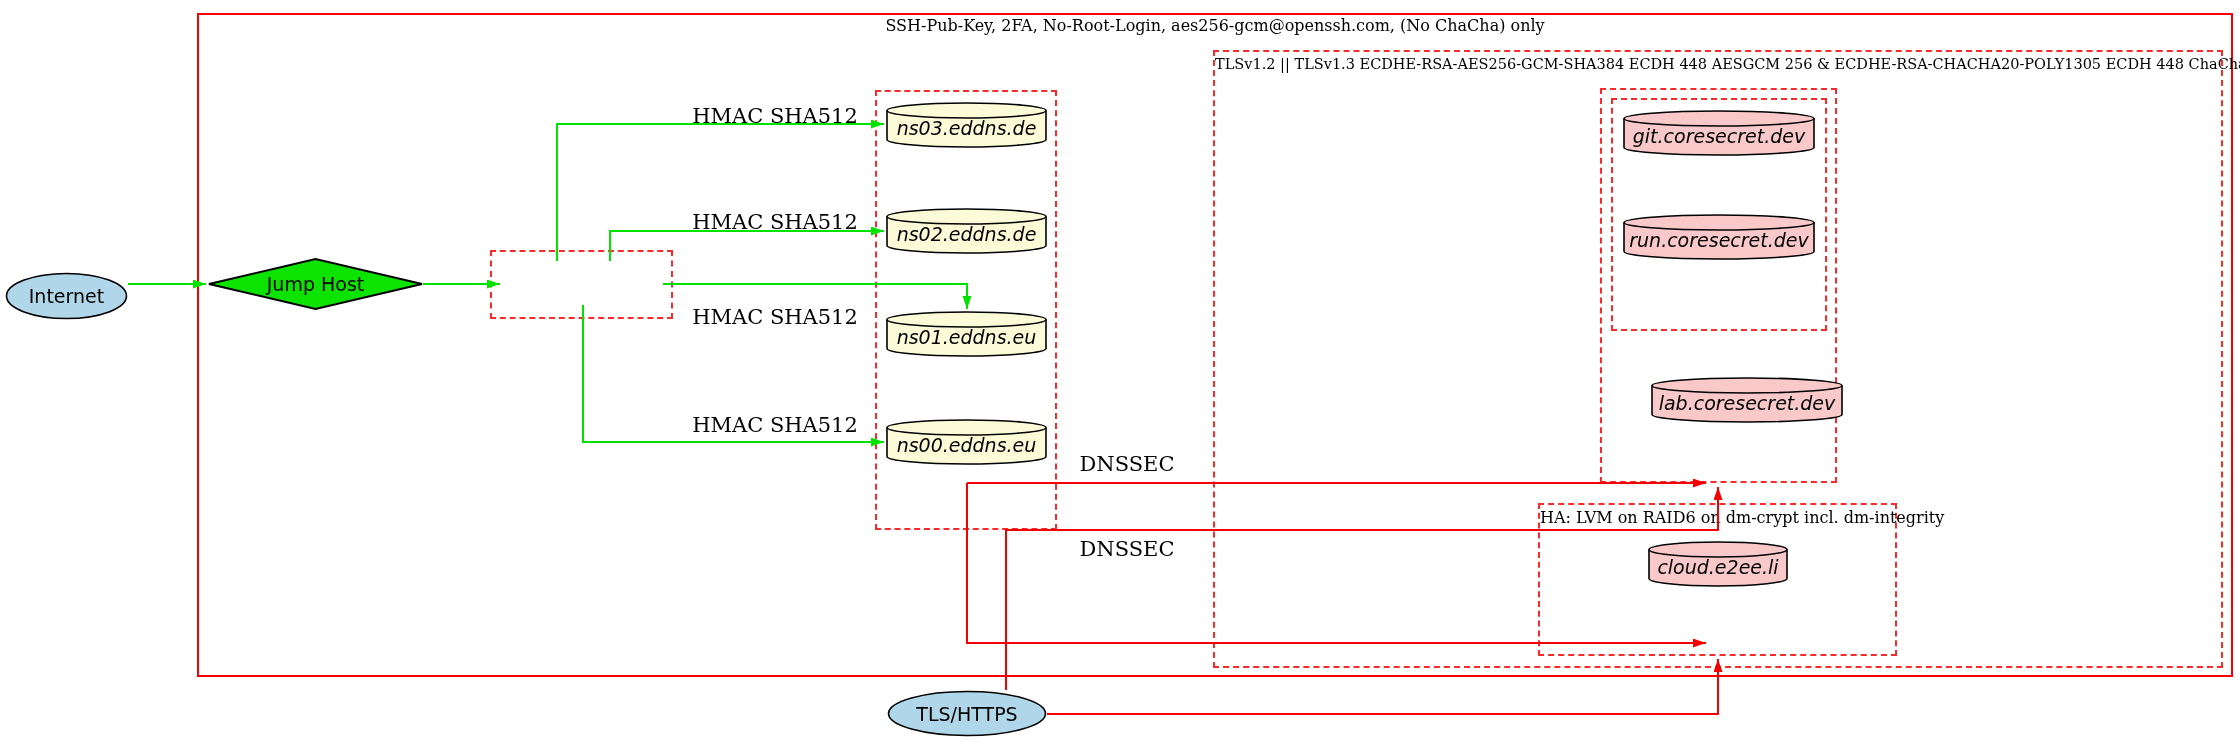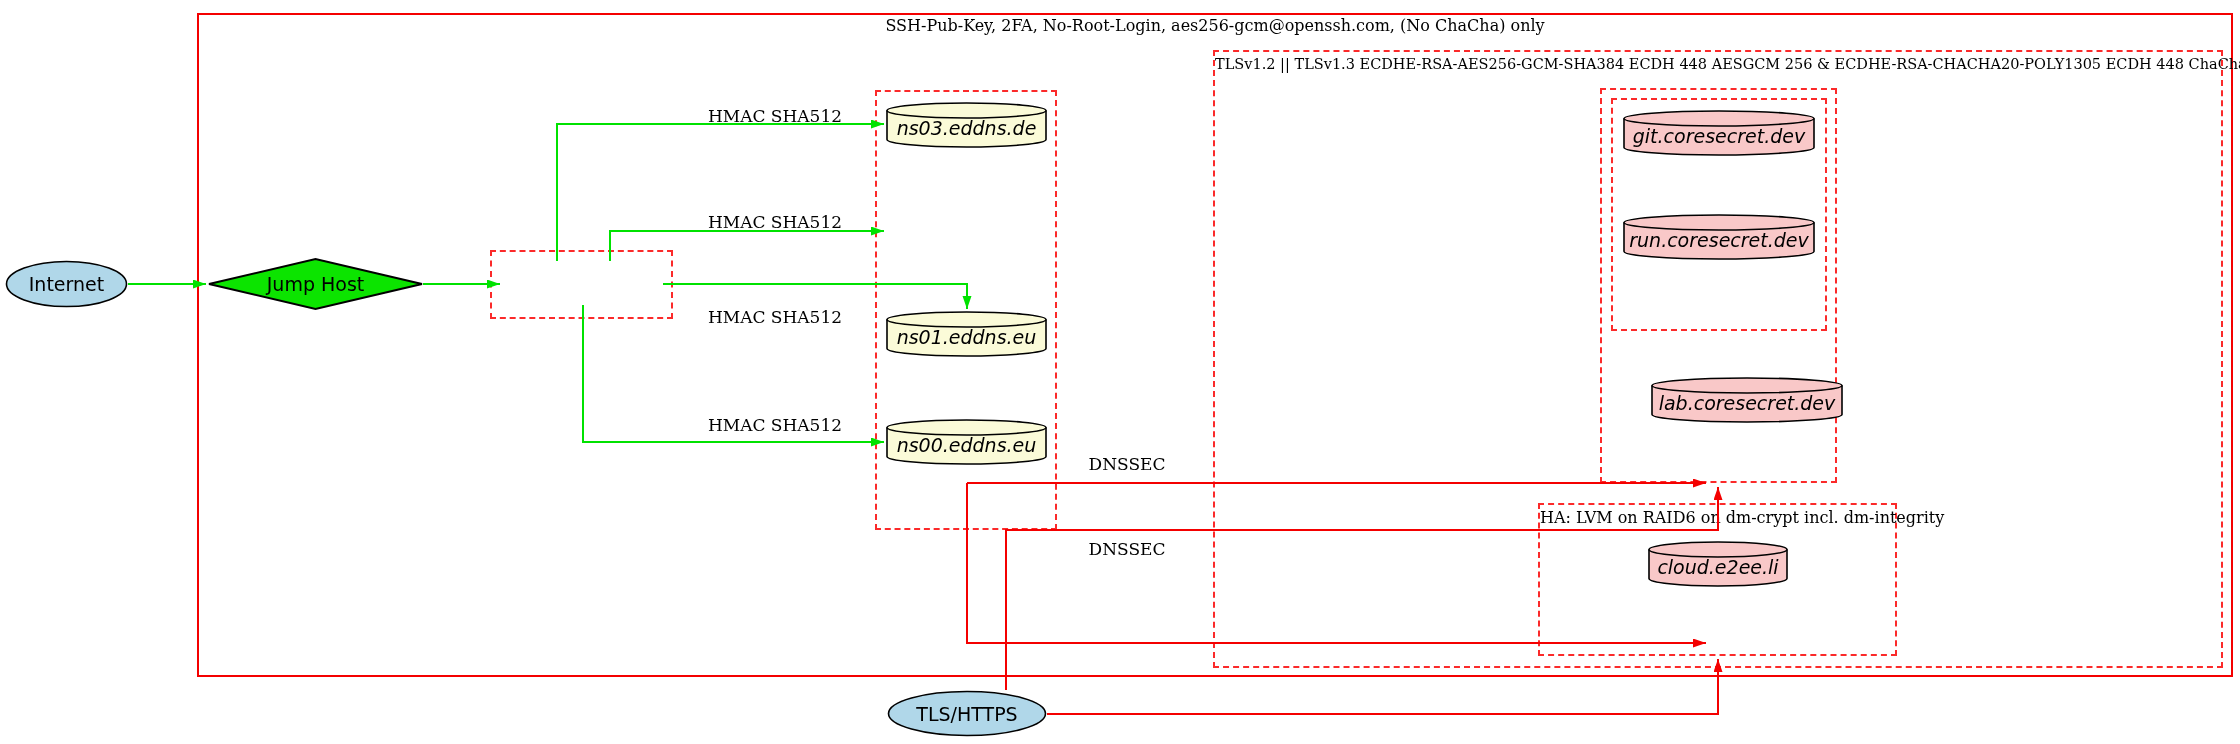--- a/index.html
+++ b/index.html
@@ -14,21 +14,21 @@
   .cluster-label.name-ha{font-size:16px;top:3px;}
   #edge-layer{position:absolute;left:0;top:0;pointer-events:none;}
   .node{position:absolute;}
   .node svg{position:absolute;left:0;top:0;overflow:visible;}
   .node-label{position:absolute;left:0;top:0;right:0;bottom:0;display:flex;
               align-items:center;justify-content:center;font-size:19px;color:#000;
               white-space:nowrap;pointer-events:none;}
   .node.cylinder .node-label{transform:translateY(3px);font-style:italic;}
   .edge-label{position:absolute;transform:translate(-50%,-50%);
               font-family:"DejaVu Serif","Liberation Serif",serif;
-              font-size:17px;color:#000;white-space:nowrap;pointer-events:none;}
+              font-size:21px;color:#000;white-space:nowrap;pointer-events:none;}
 </style>
 </head>
 <body>
 
 <div id="diagram" style="width: 2240px; height: 744px;">
     <div class="cluster solid" style="left: 197px; top: 13px; width: 2036px; height: 664px;">
       <div class="cluster-label name-ssh">SSH-Pub-Key, 2FA, No-Root-Login, aes256-gcm@openssh.com, (No ChaCha) only</div>
     </div>
     <div class="cluster dashed" style="left: 1213px; top: 50px; width: 1010px; height: 618px;">
       <div class="cluster-label name-tls">TLSv1.2 || TLSv1.3 ECDHE-RSA-AES256-GCM-SHA384 ECDH 448 AESGCM 256 &amp; ECDHE-RSA-CHACHA20-POLY1305 ECDH 448 ChaCha20 256</div>
@@ -53,38 +53,45 @@
       <polyline points="423,284 500,284" fill="none" stroke="#00e200" stroke-width="2" marker-end="url(#arrow-green)"></polyline>
       <polyline points="557,261 557,124 884,124" fill="none" stroke="#00e200" stroke-width="2" marker-end="url(#arrow-green)"></polyline>
       <polyline points="610,261 610,231 884,231" fill="none" stroke="#00e200" stroke-width="2" marker-end="url(#arrow-green)"></polyline>
       <polyline points="663,284 967,284 967,309" fill="none" stroke="#00e200" stroke-width="2" marker-end="url(#arrow-green)"></polyline>
       <polyline points="583,305 583,442 884,442" fill="none" stroke="#00e200" stroke-width="2" marker-end="url(#arrow-green)"></polyline>
       <polyline points="967,483 967,643 1706,643" fill="none" stroke="#f40000" stroke-width="2" marker-end="url(#arrow-red)"></polyline>
       <polyline points="967,483 1706,483" fill="none" stroke="#f40000" stroke-width="2" marker-end="url(#arrow-red)"></polyline>
       <polyline points="1006,690 1006,530 1718,530 1718,487" fill="none" stroke="#f40000" stroke-width="2" marker-end="url(#arrow-red)"></polyline>
       <polyline points="1047,714 1718,714 1718,659" fill="none" stroke="#f40000" stroke-width="2" marker-end="url(#arrow-red)"></polyline>
     </svg>
-    <div class="node ellipse" style="left: 5px; top: 260px; width: 123px; height: 48px; text-align: right;">
+    <div class="node ellipse" style="left: 5px; top: 272px; width: 123px; height: 48px; text-align: right;">
       <svg width="123" height="48" viewBox="0 0 123 48">
         <ellipse cx="61.5" cy="24" rx="60" ry="22.5" fill="#b0d7e9" stroke="#000000" stroke-width="1.6"></ellipse>
       </svg>
       <div class="node-label">Internet</div>
     </div>
     <div class="node diamond" style="left: 208px; top: 258px; width: 215px; height: 52px;">
       <svg width="215" height="52" viewBox="0 0 215 52">
         <polygon points="1,26 107.5,1 214,26 107.5,51" fill="#0ce400" stroke="#000000" stroke-width="2"></polygon>
       </svg>
       <div class="node-label">Jump Host</div>
     </div>
     <div class="node cylinder" style="left: 886px; top: 102px; width: 161px; height: 46px;">
       <svg width="161" height="46" viewBox="0 0 161 46">
         <path d="M1,8.5 A79.5,7.5 0 0 1 160,8.5 L160,37.5 A79.5,7.5 0 0 1 1,37.5 Z" fill="#fbfbd8" stroke="#000000" stroke-width="1.6"></path>
         <path d="M1,8.5 A79.5,7.5 0 0 0 160,8.5" fill="none" stroke="#000000" stroke-width="1.6"></path>
       </svg>
       <div class="node-label">ns03.eddns.de</div>
+    </div>
+    <div class="node cylinder" style="left: 886px; top: 208px; width: 161px; height: 46px;">
+      <svg width="161" height="46" viewBox="0 0 161 46">
+        <path d="M1,8.5 A79.5,7.5 0 0 1 160,8.5 L160,37.5 A79.5,7.5 0 0 1 1,37.5 Z" fill="#fbfbd8" stroke="#000000" stroke-width="1.6"></path>
+        <path d="M1,8.5 A79.5,7.5 0 0 0 160,8.5" fill="none" stroke="#000000" stroke-width="1.6"></path>
+      </svg>
+      <div class="node-label">ns02.eddns.de</div>
     </div>
     <div class="node cylinder" style="left: 886px; top: 311px; width: 161px; height: 46px;">
       <svg width="161" height="46" viewBox="0 0 161 46">
         <path d="M1,8.5 A79.5,7.5 0 0 1 160,8.5 L160,37.5 A79.5,7.5 0 0 1 1,37.5 Z" fill="#fbfbd8" stroke="#000000" stroke-width="1.6"></path>
         <path d="M1,8.5 A79.5,7.5 0 0 0 160,8.5" fill="none" stroke="#000000" stroke-width="1.6"></path>
       </svg>
       <div class="node-label">ns01.eddns.eu</div>
     </div>
     <div class="node cylinder" style="left: 886px; top: 419px; width: 161px; height: 46px;">
       <svg width="161" height="46" viewBox="0 0 161 46">

